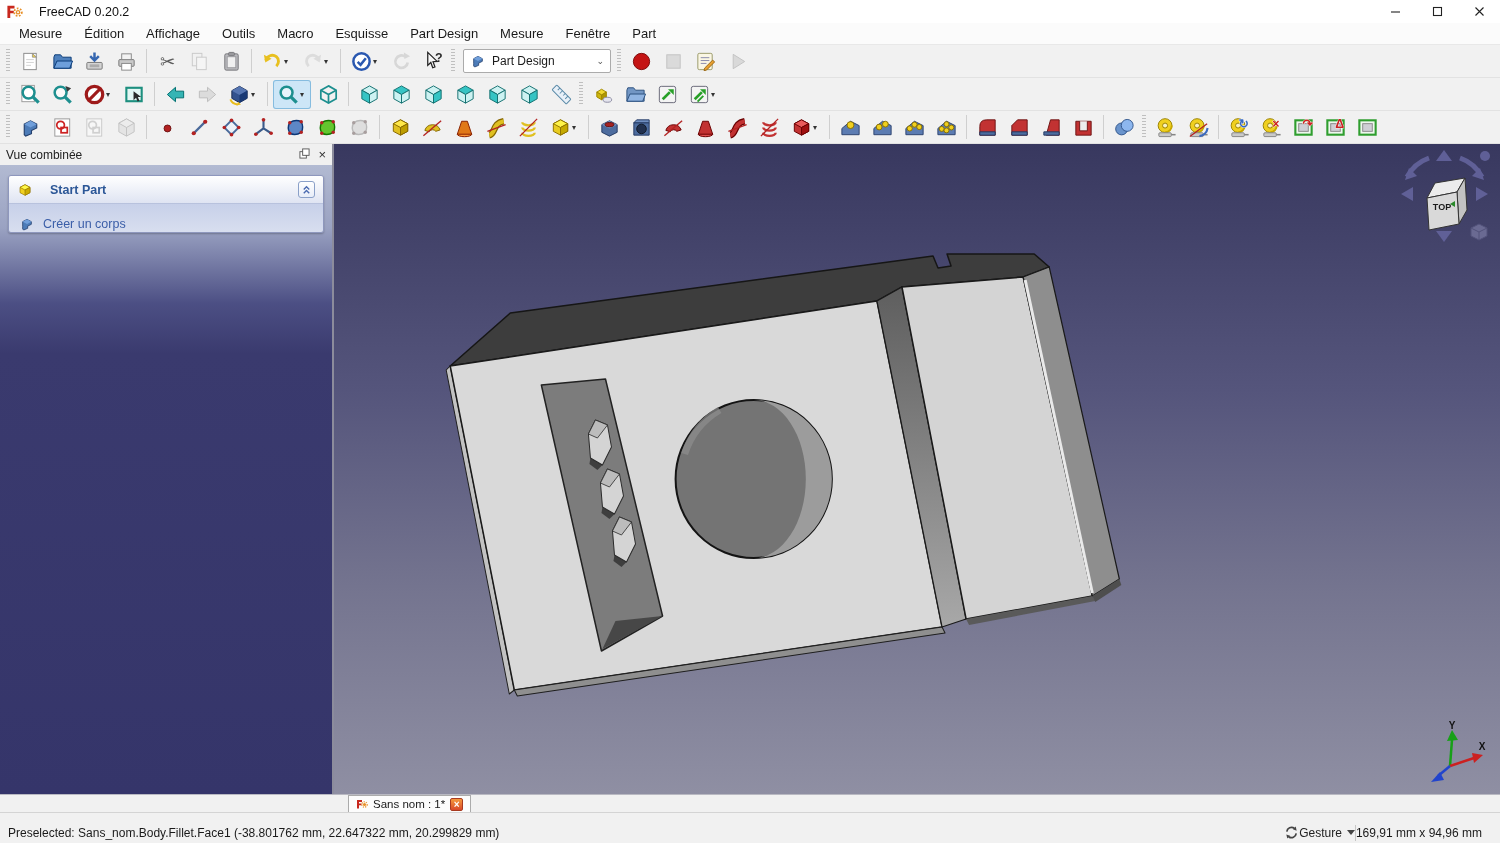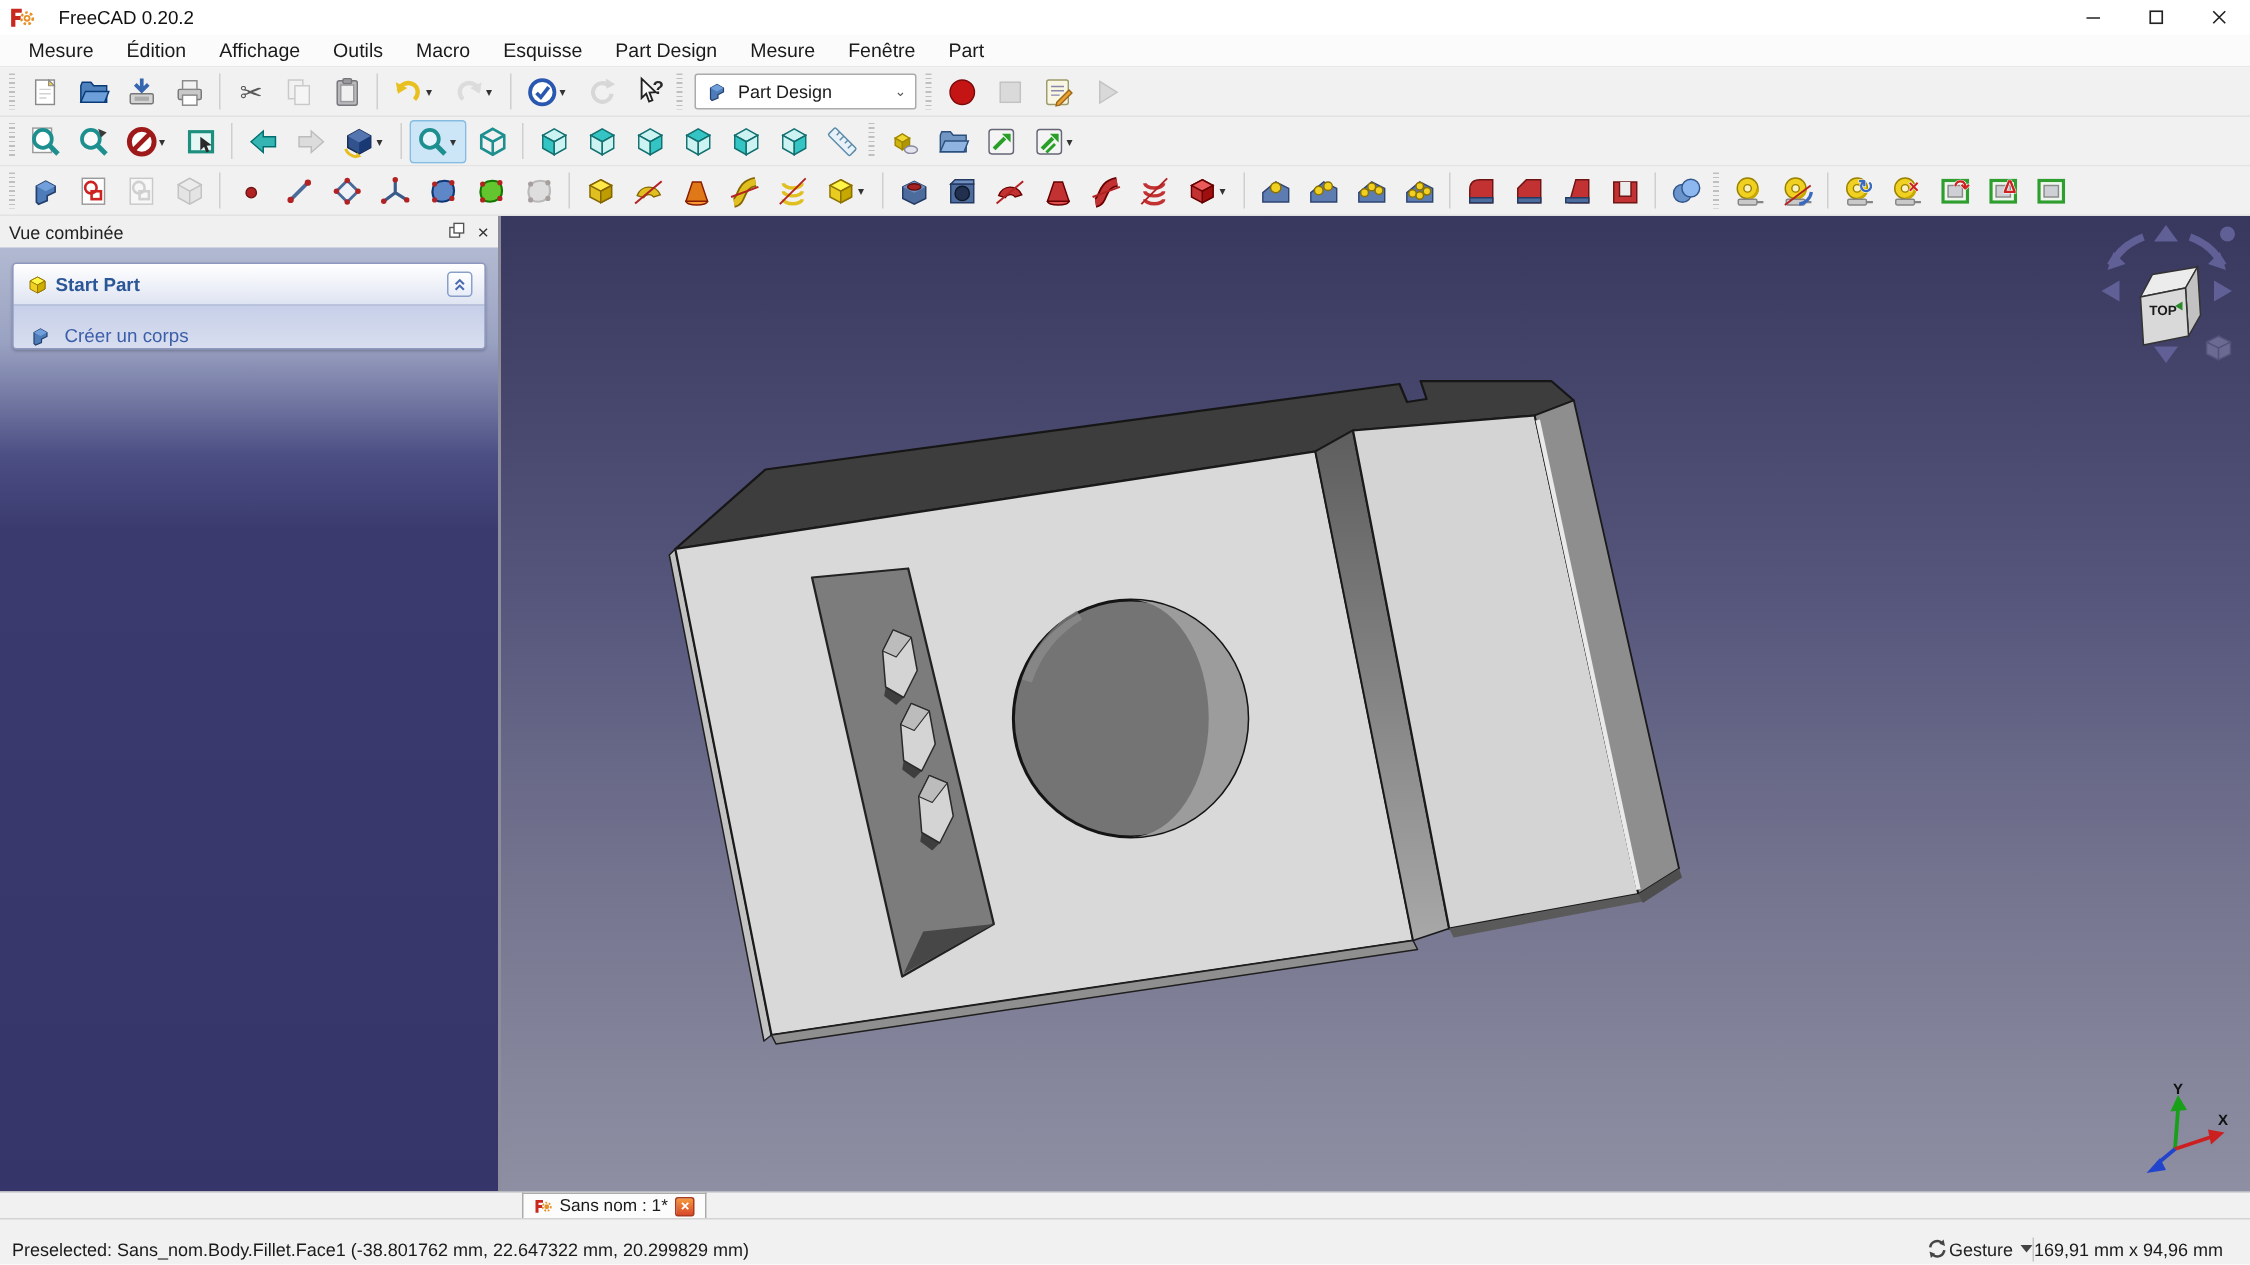--- a/index.html
+++ b/index.html
@@ -40,21 +40,21 @@
   .sidepanel { width:334px; border-right:2px solid #8c8c9c; display:flex; flex-direction:column; background:#f0f0f0; }
   .dockheader { height:21px; display:flex; align-items:center; padding:0 6px; font-size:12px; color:#222; background:#f0f0f0; }
   .dockbtns { margin-left:auto; display:flex; align-items:center; gap:8px; }
   .dockbtns svg { width:11px; height:11px; }
   .dockclose { font-size:13px; color:#333; line-height:11px; }
   .docktabs { height:24px; background:#ececec; display:flex; align-items:flex-end; padding-left:3px; }
   .docktab { font-size:12px; padding:4px 15px 4px; color:#222; border:1px solid transparent; }
   .docktab.active { background:#fdfdfd; border:1px solid #b4b4b4; border-bottom-color:#fdfdfd; position:relative; top:1px; }
   .taskarea { flex:1; background:linear-gradient(180deg,#b2bad2 0%,#9aa2c2 10%,#4c4f84 22%,#3a3a6e 30%,#35356a 100%); padding-top:2px; }
   .taskbox { margin:8px; border:1px solid #8e97bd; border-radius:3px; overflow:hidden; box-shadow:0 1px 2px rgba(0,0,0,.25); }
-  .taskhead { padding:5px 8px; background:linear-gradient(#ffffff,#dfe4f2); display:flex; align-items:center; gap:4px; border-bottom:1px solid #b8c2dd;justify-content:center; }
+  .taskhead { padding:5px 8px; background:linear-gradient(#ffffff,#dfe4f2); display:flex; align-items:center; gap:17px; border-bottom:1px solid #b8c2dd;justify-content:center; }
   .tasktitle { color:#2c5797; font-weight:bold; font-size:12.5px; flex:1; }
   .collapsebtn { width:17px; height:17px; border:1px solid #8aa0c8; border-radius:3px; background:linear-gradient(#ffffff,#e8edf8); display:flex; align-items:center; justify-content:center; }
   .collapsebtn svg { width:11px; height:11px; }
   .taskbody { background:linear-gradient(#c7d0e9,#d8deef); padding:12px 10px 0; }
   .taskaction { display:flex; align-items:center; gap:8px; color:#3b5ea8; font-size:12.5px; }
 
   
   .viewport { flex:1; position:relative; background:linear-gradient(180deg,#38385f 0%,#55557c 38%,#74748f 68%,#8f8fa3 100%); overflow:hidden; }
   .modelsvg { position:absolute; left:0; top:0; width:100%; height:100%; }
   .navcube { position:absolute; top:2px; right:8px; width:95px; height:100px; }

